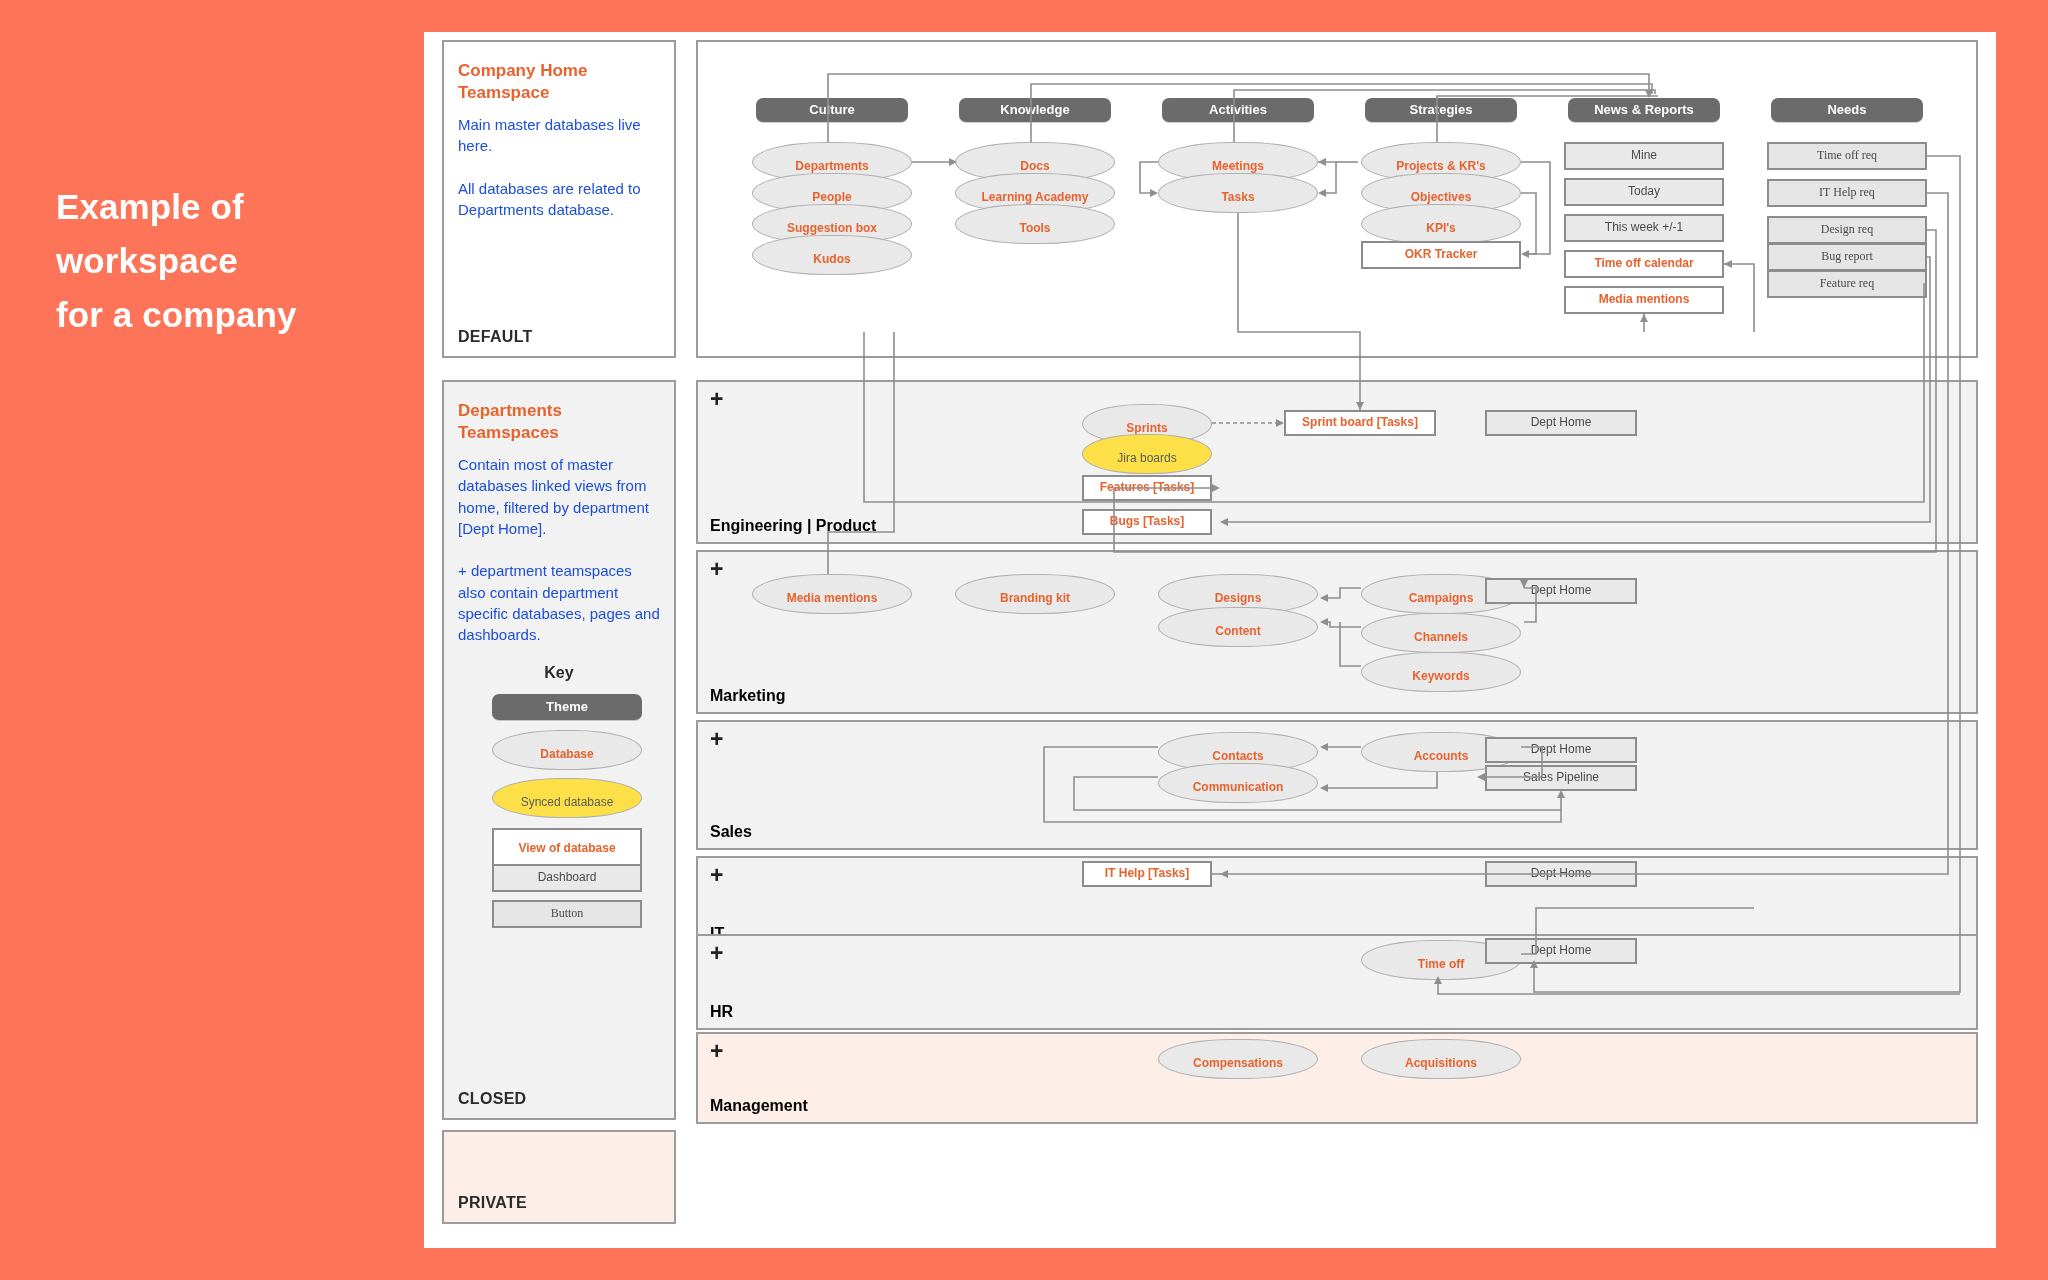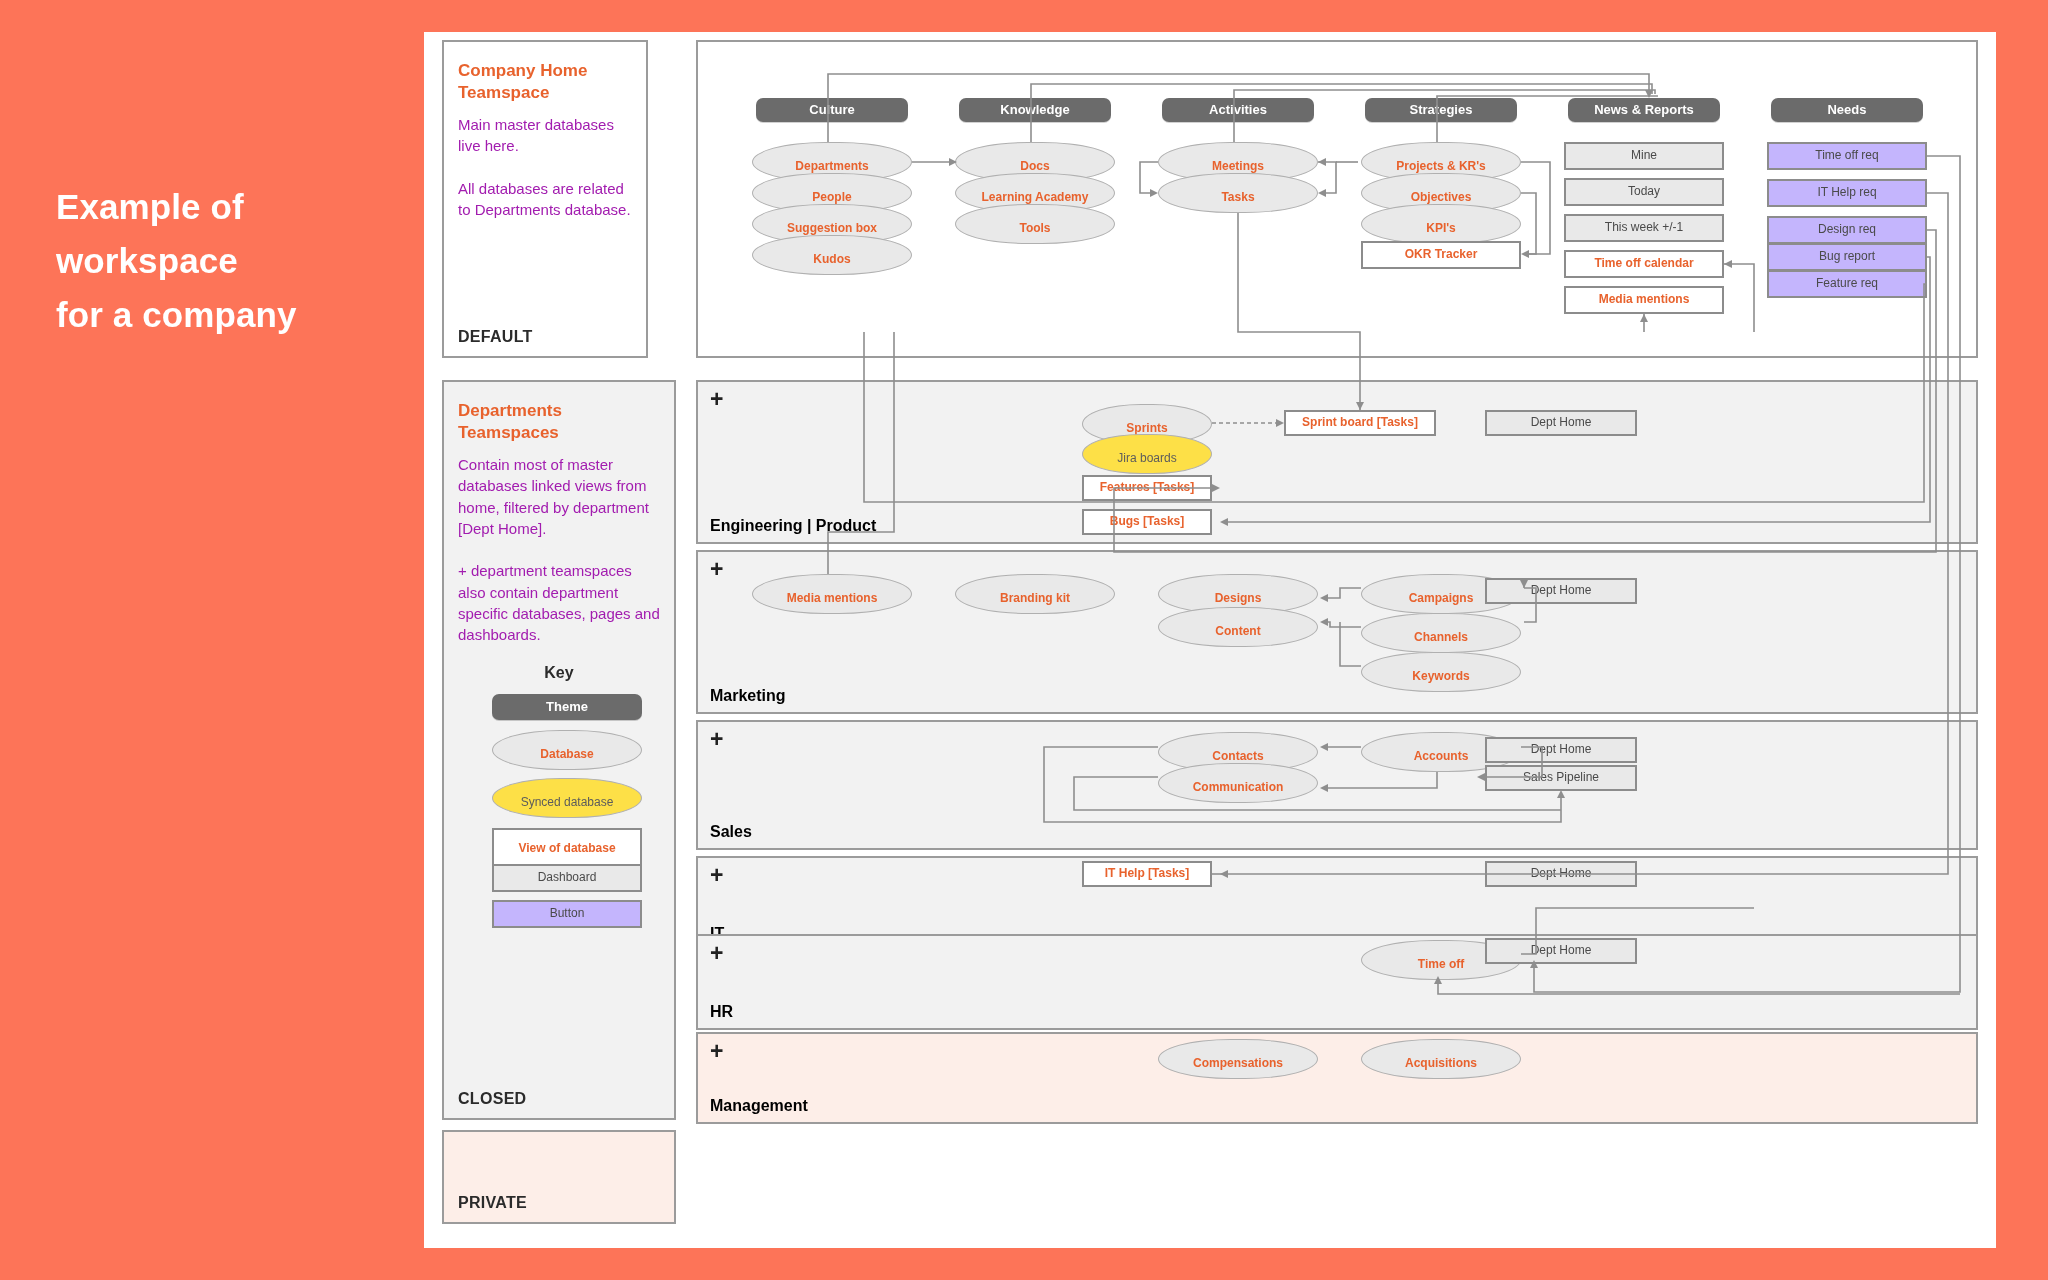--- a/index.html
+++ b/index.html
@@ -48,21 +48,21 @@
     position: absolute;
     left: 14px;
     color: #e8622d;
     font-weight: 700;
     font-size: 17px;
     line-height: 1.28;
   }
   .panel-body {
     position: absolute;
     left: 14px; right: 12px;
-    color: #a21caf;
+    color: #1d4ed8;
     font-size: 15px;
     line-height: 1.42;
   }
   .panel-footer {
     position: absolute;
     left: 14px; bottom: 10px;
     font-size: 16px; font-weight: 700; color: #2b2b2b;
     letter-spacing: .3px;
   }
 
@@ -117,23 +117,24 @@
     font-weight: 700;
   }
   
   .dash {
     background: #e9e9e9;
     border: 2px solid #8c8c8c;
     color: #4a4a4a;
   }
   
   .btn {
-    background: #c4b5fd;
+    background: #e5e5e5;
     border: 2px solid #8c8c8c;
     color: #4a4a4a;
+    font-family: Liberation Serif, serif;
   }
 
   
   .row {
     position: absolute;
     border: 2px solid #9b9b9b;
     background: #f2f2f2;
   }
   .row.private { background: #fdeee8; }
   .row .plus {
@@ -160,21 +161,21 @@
 
 <div id="intro">
   <div class="gap"></div>
   <div class="line">Example of</div>
   <div class="line">workspace</div>
   <div class="line">for a company</div>
 </div>
 
 <div id="canvas">
 
-  <div class="panel white" style="left:18px; top:8px; width:206px; height:318px;">
+  <div class="panel white" style="left:18px; top:8px; width:234px; height:318px;">
     <div class="panel-title" style="top:18px; white-space:pre-line;">Company Home
 Teamspace</div>
     <div class="panel-body" style="top:72px; white-space:pre-line;">Main master databases live here.
 
 All databases are related to Departments database.</div>
     <div class="panel-footer">DEFAULT</div>
   </div>
 
   <div class="panel" style="left:18px; top:348px; width:234px; height:740px;">
     <div class="panel-title" style="top:18px; white-space:pre-line;">Departments

